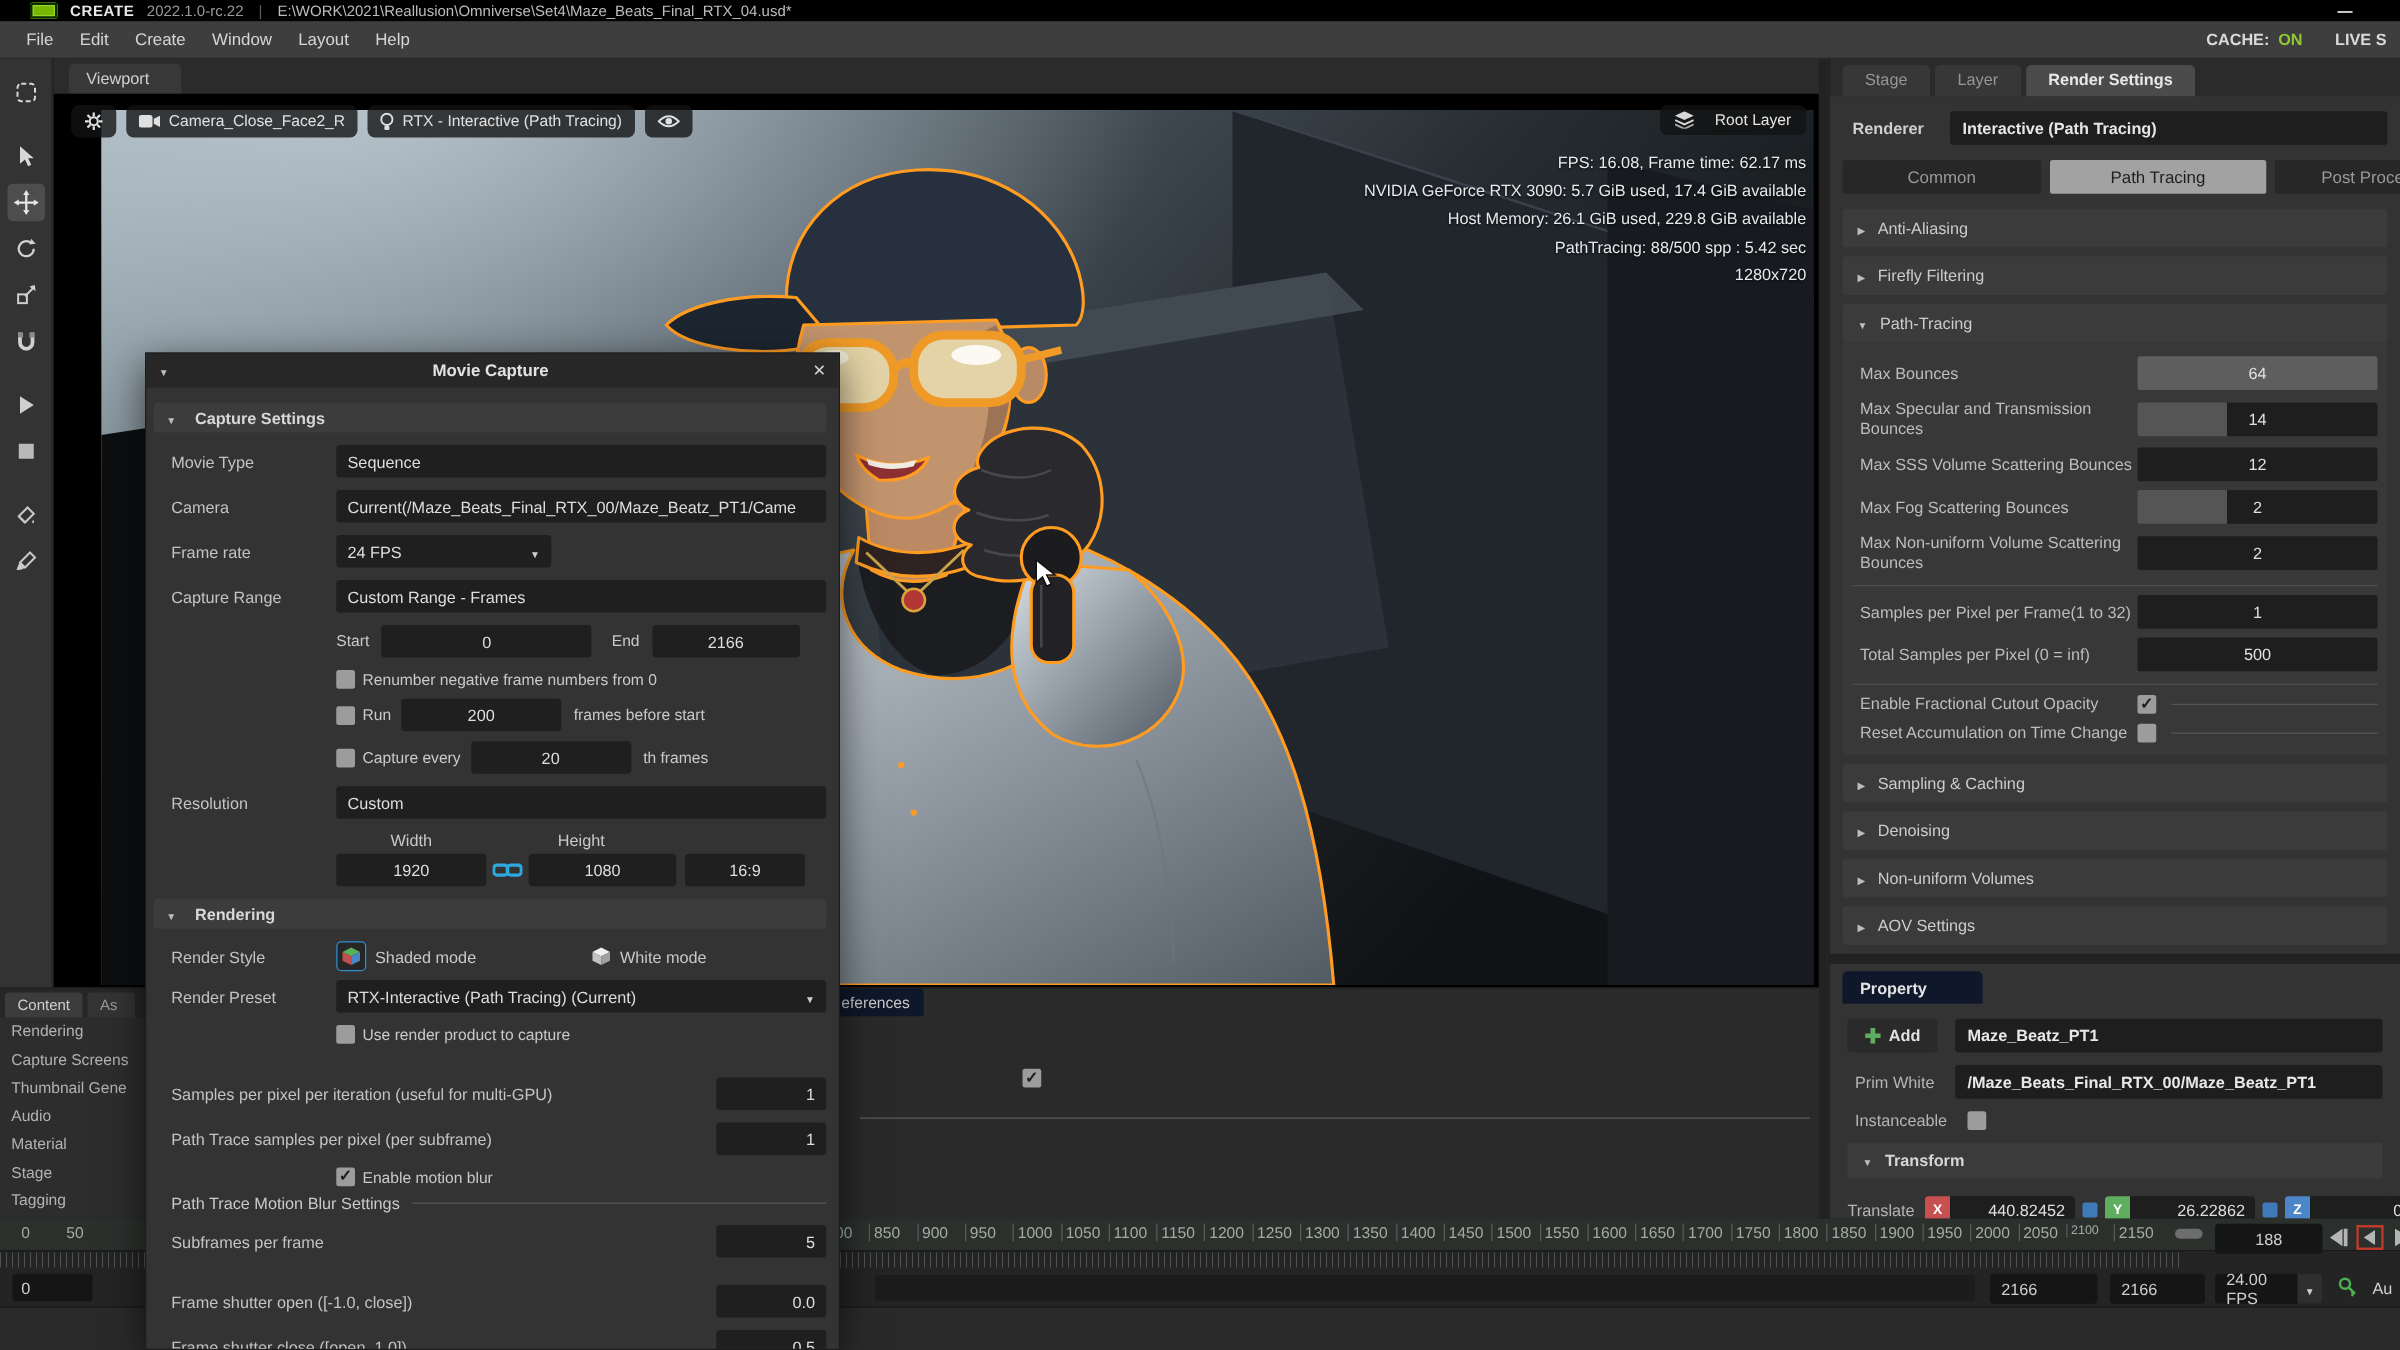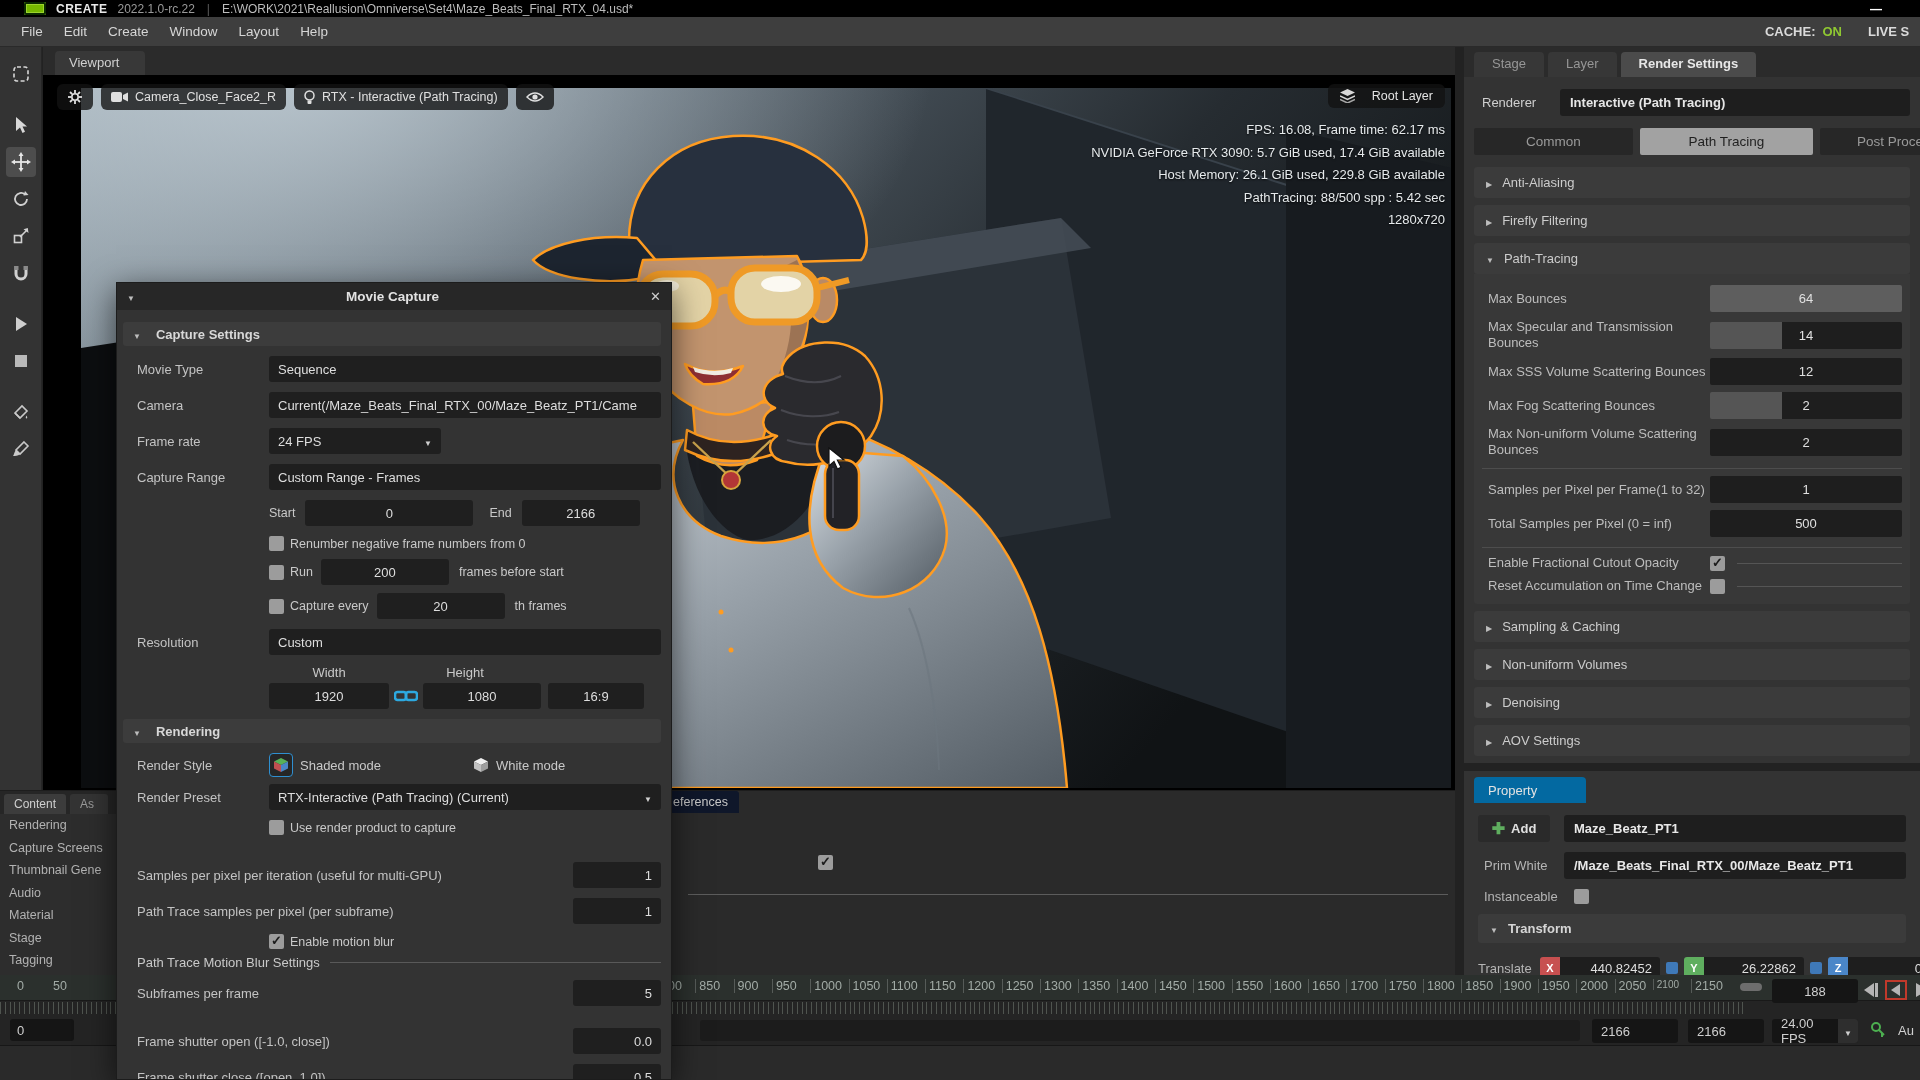--- a/index.html
+++ b/index.html
@@ -53,21 +53,21 @@
   .vp-cursor{position:absolute;left:784px;top:372px}
 
   
   .right-panel{position:absolute;left:1462px;top:47px;width:458px;height:928px;background:#333;
     border-left:2px solid #222;overflow:hidden}
   .rp-tabbar{height:30px;background:#2b2b2b;display:flex;align-items:flex-end;padding-left:10px;gap:4px}
   .rp-tab{height:25px;padding:4px 18px 0;border-radius:4px 4px 0 0;background:#373737;color:#969696;font-size:13px}
   .rp-tab.active{background:#4b4b4b;color:#e8e8e8;font-weight:bold}
   .rp-body{padding:12px 10px 0 10px}
   .renderer-row{display:flex;align-items:center;margin-bottom:12px}
-  .renderer-label{width:86px;padding-left:8px;color:#cfcfcf;font-weight:normal}
+  .renderer-label{width:86px;padding-left:8px;color:#cfcfcf;font-weight:bold}
   .renderer-field{flex:1;height:27px;background:#1e1e1e;border-radius:3px;display:flex;align-items:center;
     padding:0 10px;color:#e6e6e6;font-weight:bold}
   .subtabs{display:flex;gap:7px;width:486px;margin-bottom:12px}
   .subtab{height:27px;display:flex;align-items:center;justify-content:center;background:#272727;
     color:#9a9a9a;border-radius:2px;font-size:13.5px}
   .subtab.active{background:#a2a2a2;color:#1f1f1f}
   .st-common{width:170px}.st-pt{width:186px}.st-post{width:150px}
   .section-row{height:31px;background:#3b3b3b;border-radius:3px;display:flex;align-items:center;
     padding-left:12px;margin-bottom:7px;color:#cccccc;gap:10px}
   .arr-right::before{content:"▶";font-size:8px;color:#bdbdbd}
@@ -77,22 +77,22 @@
   .pt-label{width:228px;padding-left:6px;color:#bdbdbd;line-height:16px;font-size:13px}
   .pt-field{flex:1;height:27px;background:#1e1e1e;border-radius:2px;display:flex;align-items:center;
     justify-content:center;color:#e0e0e0}
   .pt-field.fill-full{background:#5e5e5e}
   .pt-field.fill-sm{background:linear-gradient(90deg,#555 0 72px,#1e1e1e 72px)}
   .pt-div{height:1px;background:#4d4d4d;margin:10px 0 2px}
   .cb{width:15px;height:15px;background:#9c9c9c;border-radius:2px;flex:none;position:relative}
   .cb.checked::after{content:"✓";position:absolute;left:2px;top:-1px;color:#1c1c1c;font-size:13px;font-weight:bold}
   .pt-line{flex:1;height:1px;background:#555;margin-left:12px}
   .prop-gap{height:8px;background:#222;margin:2px -10px 0}
-  .prop-tab{width:112px;height:26px;background:#0369a1;border-radius:4px 4px 0 0;margin-top:6px;
-    display:flex;align-items:center;padding-left:14px;color:#e3e3e3;font-weight:normal}
+  .prop-tab{width:112px;height:26px;background:#0f172a;border-radius:4px 4px 0 0;margin-top:6px;
+    display:flex;align-items:center;padding-left:14px;color:#e3e3e3;font-weight:bold}
   .prop-body{background:#333;padding:12px 4px 0 4px}
   .prop-row{display:flex;align-items:center;margin-bottom:10px}
   .add-btn{width:72px;height:27px;background:#2a2a2a;border-radius:3px;display:flex;align-items:center;
     justify-content:center;gap:6px;color:#e0e0e0;font-weight:bold;margin-right:14px}
   .plus-ic{color:#5fae5f;font-weight:bold;font-size:16px}
   .plus-ic::before{content:"✚"}
   .prop-field{flex:1;height:27px;background:#1e1e1e;border-radius:3px;display:flex;align-items:center;
     padding:0 10px;color:#e8e8e8;font-weight:bold;white-space:nowrap;overflow:hidden}
   .prop-label{width:86px;padding-left:6px;color:#b5b5b5}
   .xform-header{height:29px;background:#3b3b3b;border-radius:3px;display:flex;align-items:center;
@@ -470,25 +470,25 @@
         <span class="pt-line"></span>
       </div>
     </div>
 
     <div class="section-row">
       <span class="arr-right"></span>
       <span>Sampling &amp; Caching</span>
     </div>
     <div class="section-row">
       <span class="arr-right"></span>
-      <span>Non-uniform Volumes</span>
+      <span>Denoising</span>
     </div>
     <div class="section-row">
       <span class="arr-right"></span>
-      <span>Denoising</span>
+      <span>Non-uniform Volumes</span>
     </div>
     <div class="section-row">
       <span class="arr-right"></span>
       <span>AOV Settings</span>
     </div>
 
     <div class="prop-gap"></div>
     <div class="prop-tab">Property</div>
     <div class="prop-body">
       <div class="prop-row">

